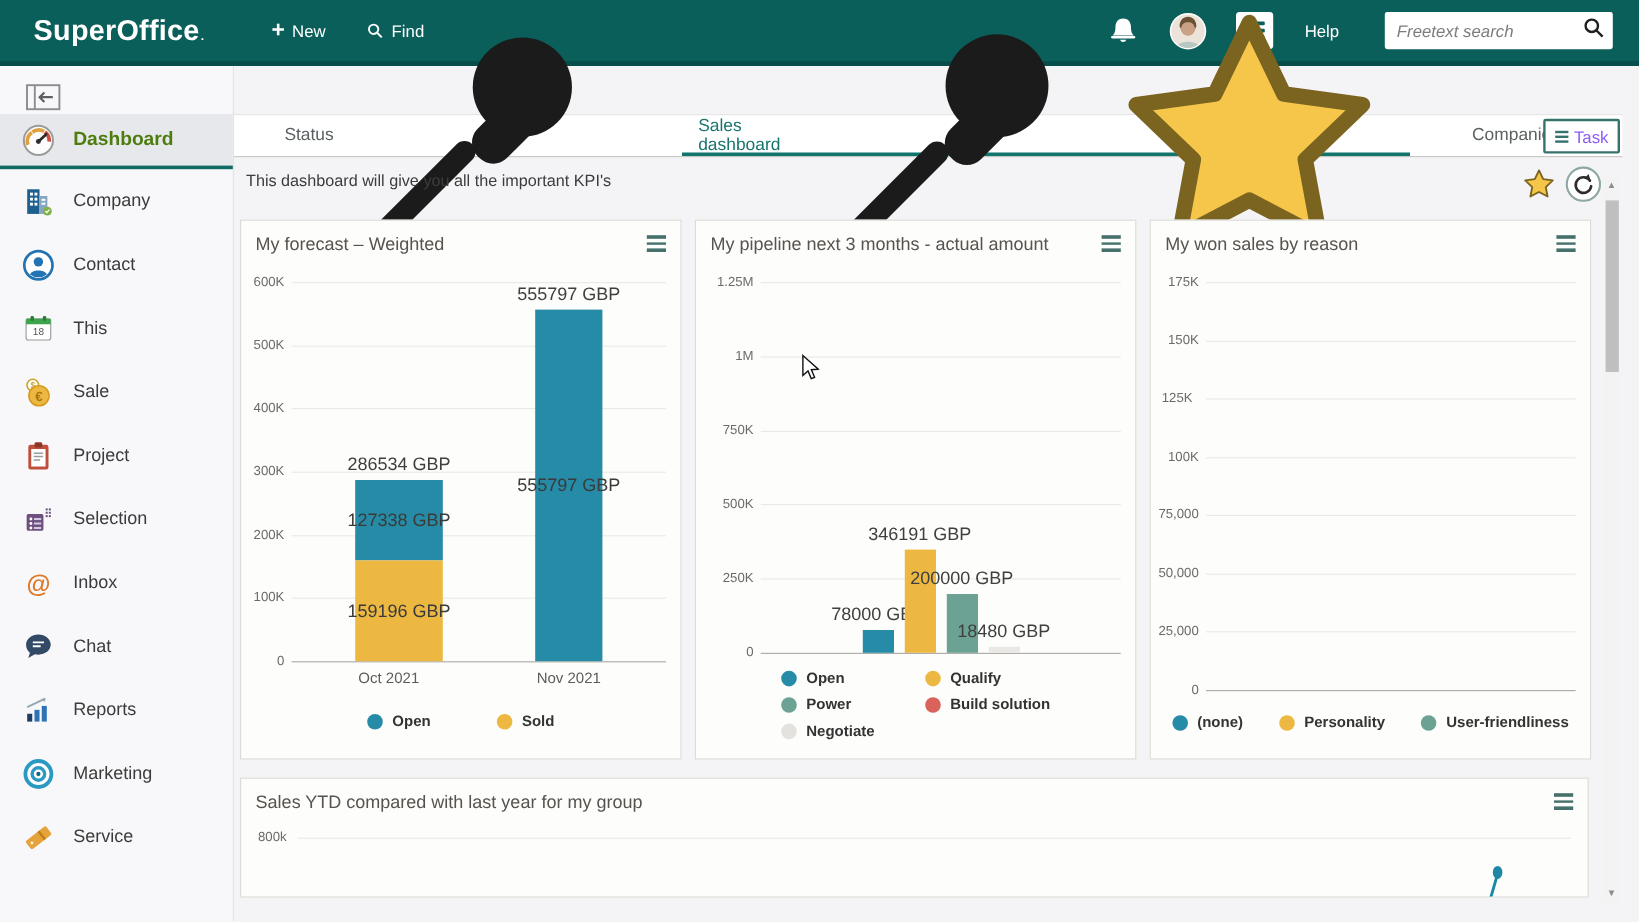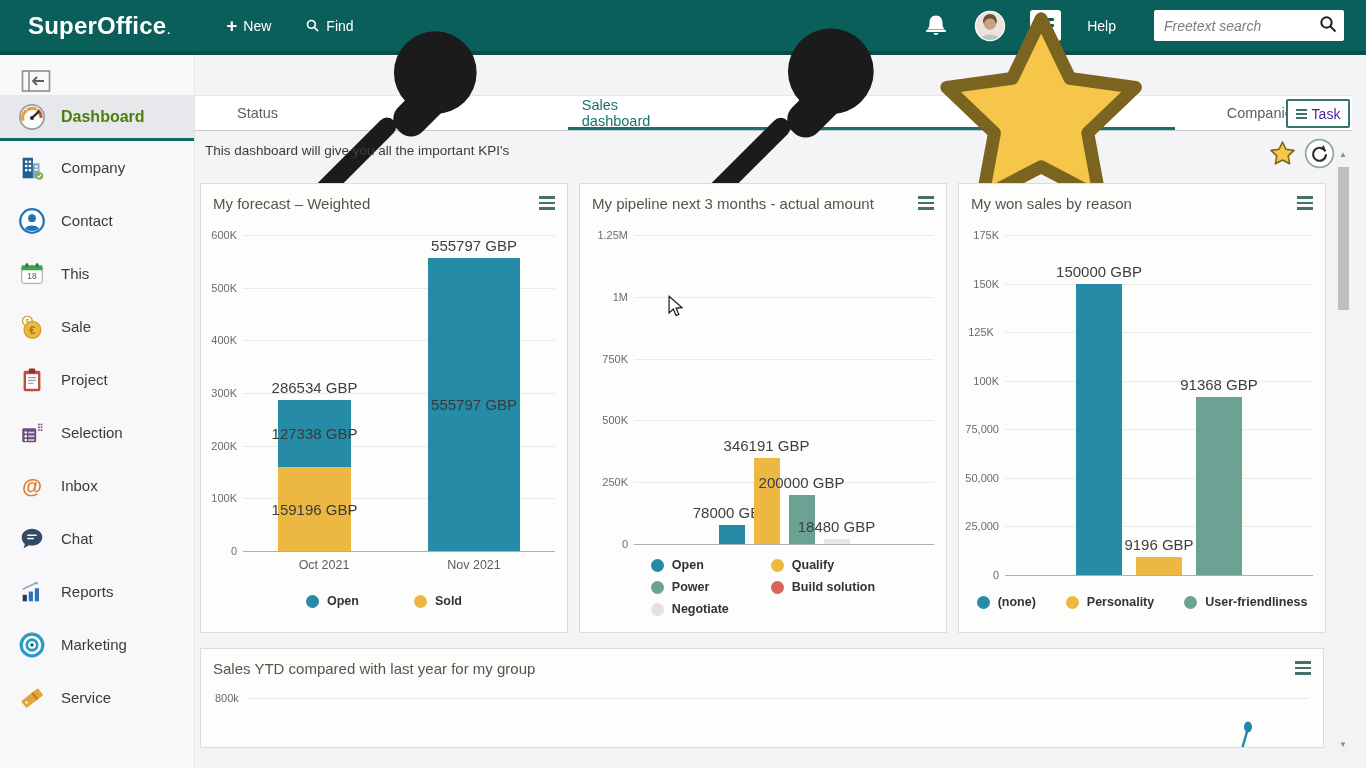--- a/index.html
+++ b/index.html
@@ -48,21 +48,21 @@
   .main { position:absolute; left:195px; top:55px; right:0; bottom:0; background:#f4f3f6; }
   .tabbar { position:absolute; left:0; top:40px; width:1157px; height:36px; background:#fff;
     border-bottom:1px solid #c9c9c6; border-top:1px solid #e6e6e6; display:flex; align-items:stretch; padding-left:28px; }
   .tab { display:flex; align-items:center; gap:8px; padding:0 14px; font-size:14.5px;
     color:#5a5f61; cursor:pointer; margin-right:38px; }
   .tab.active { color:#17746d; box-shadow:inset 0 -3px 0 #0f756e; }
   .tab-pin svg { width:16px; height:16px; display:block; }
   .tab-star svg { width:19px; height:19px; display:block; }
   .task-btn { position:absolute; right:16px; top:44px; width:64px; height:29px; background:#fff;
     border:2px solid #37736d; border-radius:2px; display:flex; align-items:center; justify-content:center;
-    gap:5px; font-size:14px; color:#4c1d95; cursor:pointer;margin-left:17px; }
+    gap:5px; font-size:14px; color:#8b5cf6; cursor:pointer;margin-left:17px; }
   .task-lines { display:flex; flex-direction:column; gap:2px; }
   .task-lines span { width:11px; height:2px; background:#37736d; }
   .note-text { position:absolute; left:10px; top:88px; font-size:13.5px; color:#3c3c3c; }
   .fav-star { position:absolute; left:1073px; top:84px; width:29px; height:29px; cursor:pointer; }
   .refresh-btn { position:absolute; left:1109px; top:83px; width:31px; height:31px; cursor:pointer; }
   
   .cards-row { position:absolute; left:5px; top:128px; display:flex; gap:11px; }
   .card { background:#fdfdfb; border:1px solid #dcdcda; }
   .chart-card { width:368px; height:450px; position:relative; }
   .card-head { height:38px; display:flex; align-items:center; padding:0 12px; }
@@ -392,21 +392,21 @@
           <div class="bars" style="gap: 77px;">
             <div class="stack" style="width: 73px; height: 151px;">
               <span class="val-label">286534 GBP</span>
               <div class="seg" style="height: 84px; background: rgb(237, 184, 66);">
                 <span>159196 GBP</span>
               </div>
               <div class="seg" style="height: 67px; background: rgb(38, 139, 166);">
                 <span>127338 GBP</span>
               </div>
             </div>
-            <div class="stack" style="width: 92px; height: 293px;">
+            <div class="stack" style="width: 56px; height: 293px;">
               <span class="val-label">555797 GBP</span>
               <div class="seg" style="height: 293px; background: rgb(38, 139, 166);">
                 <span>555797 GBP</span>
               </div>
             </div>
           </div>
         </div>
       <div class="chart-extras">
           <div class="xlabels" style="gap: 77px; margin-left: 42px; margin-right: 12px;">
             <div style="width: 73px; text-align: center;">Oct 2021</div>
@@ -505,31 +505,20 @@
           <div class="gridline" style="top: 194.286px;"></div>
           <span class="ytick" style="top: 194.286px; left: -42px; width: 36px;">75,000</span>
           <div class="gridline" style="top: 145.714px;"></div>
           <span class="ytick" style="top: 145.714px; left: -42px; width: 36px;">100K</span>
           <div class="gridline" style="top: 97.1429px;"></div>
           <span class="ytick" style="top: 97.1429px; left: -42px; width: 36px; text-align: center;">125K</span>
           <div class="gridline" style="top: 48.5714px;"></div>
           <span class="ytick" style="top: 48.5714px; left: -42px; width: 36px;">150K</span>
           <div class="gridline" style="top: 0px;"></div>
           <span class="ytick" style="top: 0px; left: -42px; width: 36px;">175K</span>
-          <div class="bars" style="gap: 14px;">
-            <div class="bar" style="width: 46px; height: 291px; background: rgb(38, 139, 166);">
-              <span class="val-label">150000 GBP</span>
-            </div>
-            <div class="bar" style="width: 46px; height: 18px; background: rgb(237, 184, 66);">
-              <span class="val-label">9196 GBP</span>
-            </div>
-            <div class="bar" style="width: 46px; height: 178px; background: rgb(108, 162, 148);">
-              <span class="val-label">91368 GBP</span>
-            </div>
-          </div>
         </div>
       <div class="chart-extras">
           <div class="legend" style="margin-top: 20px; gap: 30px;">
             <span class="legend-item">
               <span class="legend-dot" style="background: rgb(38, 139, 166);"></span>
               <span class="legend-label">(none)</span>
             </span>
             <span class="legend-item">
               <span class="legend-dot" style="background: rgb(237, 184, 66);"></span>
               <span class="legend-label">Personality</span>

